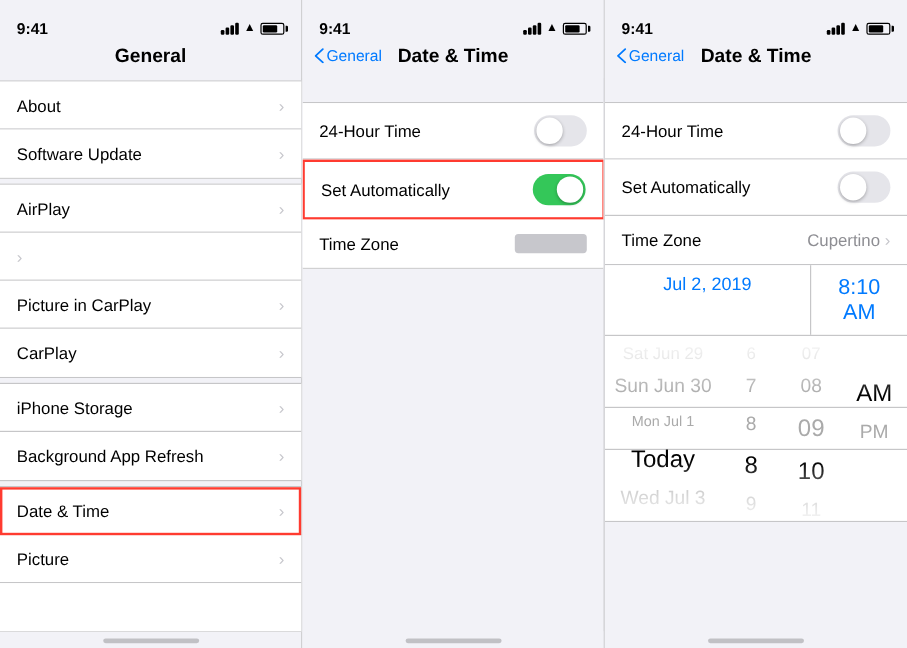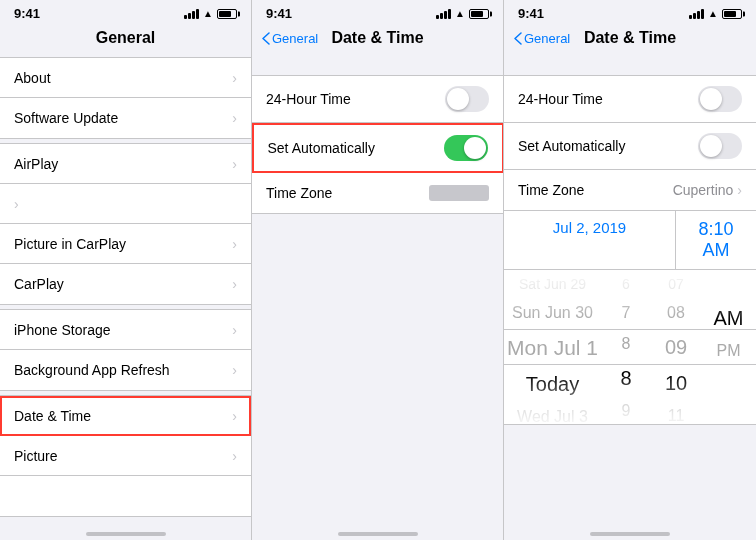--- a/index.html
+++ b/index.html
@@ -21,21 +21,21 @@
       flex-direction: column;
       border-right: 1px solid #c6c6c8;
       overflow: hidden;
     }
 
     
     .status-bar {
       display: flex;
       justify-content: space-between;
       align-items: center;
-      padding: 6px 14px 4px;
+      padding: 16px 14px 4px;
       background: #f2f2f7;
     }
     .status-time {
       font-size: 13px;
       font-weight: 600;
       color: #000;
     }
     .status-icons {
       display: flex;
       align-items: center;
@@ -68,21 +68,21 @@
       width: 75%;
       height: 100%;
       background: #000;
       border-radius: 1px;
     }
 
     
     .nav-bar {
       display: flex;
       justify-content: center;
-      align-items: center;
+      align-items: flex-start;
       padding: 4px 14px 8px;
       position: relative;
       background: #f2f2f7;
     }
     .nav-back {
       position: absolute;
       left: 10px;
       color: #007aff;
       font-size: 13px;
       display: flex;
@@ -529,21 +529,21 @@
     </div>
 
     <div class="picker-container">
       <div class="picker-highlight"></div>
       <div class="picker-fade-top"></div>
       <div class="picker-fade-bottom"></div>
 
       <div class="picker-col">
         <div class="picker-item faded">Sat Jun 29</div>
         <div class="picker-item semi-visible">Sun Jun 30</div>
-        <div class="picker-item" style="color:#aaa;font-size:21px">Mon Jul 1</div>
+        <div class="picker-item" style="color:#aaa;font-size:12px">Mon Jul 1</div>
         <div class="picker-item selected">Today</div>
         <div class="picker-item" style="color:#aaa;font-size:16px">Wed Jul 3</div>
 
       </div>
 
       <div class="picker-col picker-col-narrow">
         <div class="picker-item faded">6</div>
         <div class="picker-item semi-visible">7</div>
         <div class="picker-item" style="color:#aaa;font-size:16px">8</div>
         <div class="picker-item selected">8</div>

